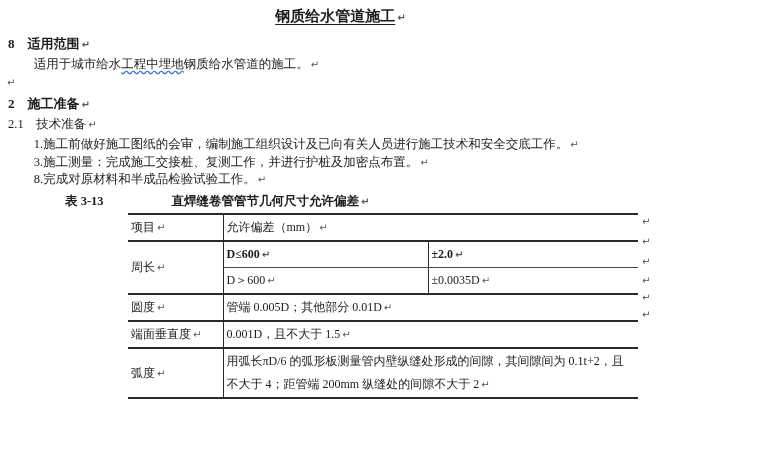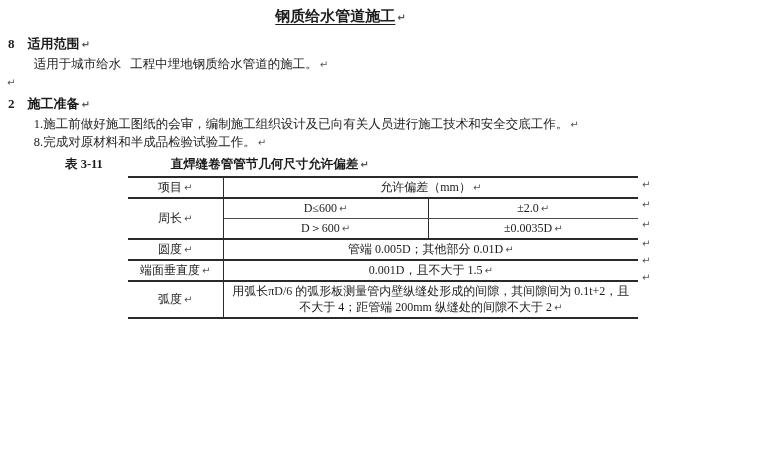--- a/index.html
+++ b/index.html
@@ -12,35 +12,35 @@
   }
   .content { padding:4px 8px 0 5px; }
   .doc-title { text-align:center; font-weight:bold; font-size:15px; margin-top:3px; height:20px; }
   .doc-title .t-text { text-decoration:underline; text-underline-offset:3px; }
   .h-num { font-weight:bold; font-size:13px; margin:8px 0 0 3px; }
   .h-sub { font-size:12.5px; margin:3px 0 0 3px; }
   .para { line-height:16.3px; text-align:justify; text-indent:2.3em; margin:0; }
   .para.first { margin-top:3px; }
   .empty-line { height:15px; line-height:15px; margin-top:2px; }
   .wavy {
-    text-decoration-style:wavy;
-    text-decoration-color:#3b6fe0; text-underline-offset:2px;margin-left:9px;
+    text-decoration:underline; text-decoration-style:wavy;
+    text-decoration-color:#3b6fe0; text-underline-offset:2px;
   }
   .pm { color:#555; font-size:10px; margin-left:2px; font-family:"DejaVu Sans", sans-serif; }
   .tbl-caption { display:flex; align-items:center; font-weight:bold; font-size:12.5px; margin:5px 0 3px 0; }
   .tbl-caption .cap-label { margin-left:60px; }
   .tbl-caption .cap-title { margin-left:68px; }
   .tbl-wrap { position:relative; margin-left:123px; margin-top:1px; }
   table.spec { border-collapse:collapse; width:510px; table-layout:fixed; font-size:12px; }
-  table.spec td { text-align:center; vertical-align:middle; padding:1px 3px; line-height:16px; }
+  table.spec td { text-align:left; vertical-align:middle; padding:1px 3px; line-height:23px; }
   table.spec { border-top:2px solid #2a2a2a; border-bottom:2px solid #2a2a2a; }
   td.lab { border-right:1px solid #2a2a2a; }
   td.cond { border-right:1px solid #2a2a2a; }
   tr.major td { border-bottom:2px solid #2a2a2a; }
-  tr.thin td.sub { border-bottom:1px solid #4a4a4a; }
+  tr.thin td.sub { border-bottom:1px solid #4a4a4a;font-weight:bold; }
   td.leftalign { text-align:left; padding-left:6px; }
   .row-marks span { position:absolute; left:514px; color:#555; font-size:10px; font-family:"DejaVu Sans", sans-serif; }
   .fab {
     position:absolute; left:757px; top:357px; width:56px; height:56px;
     border-radius:50%; background:#fff; box-shadow:0 0 6px rgba(0,0,0,.18);
     display:flex; align-items:center; justify-content:center; cursor:pointer;
   }
   .fab-inner { width:44px; height:44px; border-radius:50%; background:#3ec56f; position:relative; }
   .fab-inner::after {
     content:""; position:absolute; left:10px; top:12px; width:24px; height:18px;
@@ -66,32 +66,38 @@
     </p>
 
     <div class="empty-line">
       <span class="pm">↵</span>
     </div>
 
     <div class="h-num" style="margin-top:5px;">
       <span>2　施工准备</span><span class="pm">↵</span>
     </div>
 
+    <div class="h-sub">
+      <span>2.1　技术准备</span><span class="pm">↵</span>
+    </div>
 
     <p class="para first">
       <span>1.施工前做好施工图纸的会审，编制施工组织设计及已向有关人员进行施工技术和安全交底工作。</span><span class="pm">↵</span>
+    </p>
+    <p class="para">
+      <span>3.施工测量：完成施工交接桩、复测工作，并进行护桩及加密点布置。</span><span class="pm">↵</span>
     </p>
     <p class="para">
       <span>8.完成对原材料和半成品检验试验工作。</span><span class="pm">↵</span>
     </p>
 
 
 
     <div class="tbl-caption">
-      <span class="cap-label">表 3-11</span>
+      <span class="cap-label">表 3-13</span>
       <span class="cap-title"><span>直焊缝卷管管节几何尺寸允许偏差</span><span class="pm">↵</span></span>
     </div>
 
     <div class="tbl-wrap">
       <table class="spec">
         <colgroup>
             <col style="width:95px">
             <col style="width:205px">
             <col style="width:210px">
           </colgroup>

